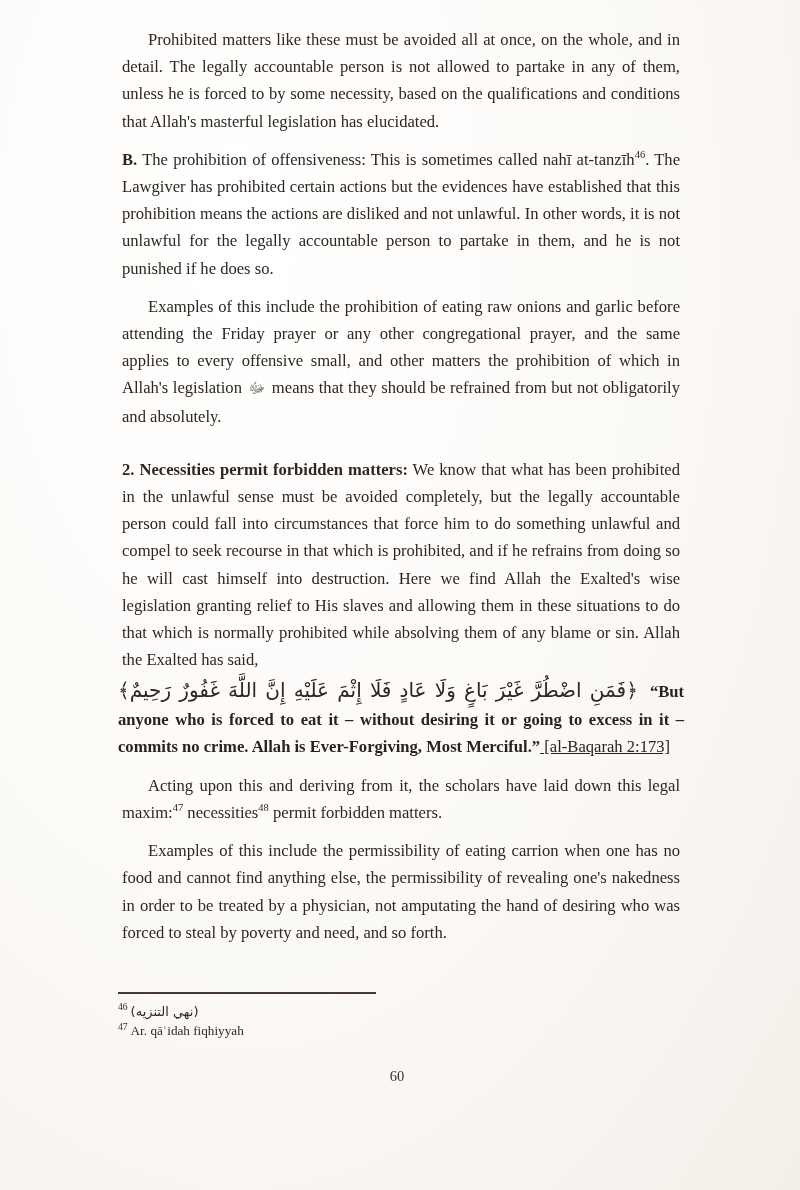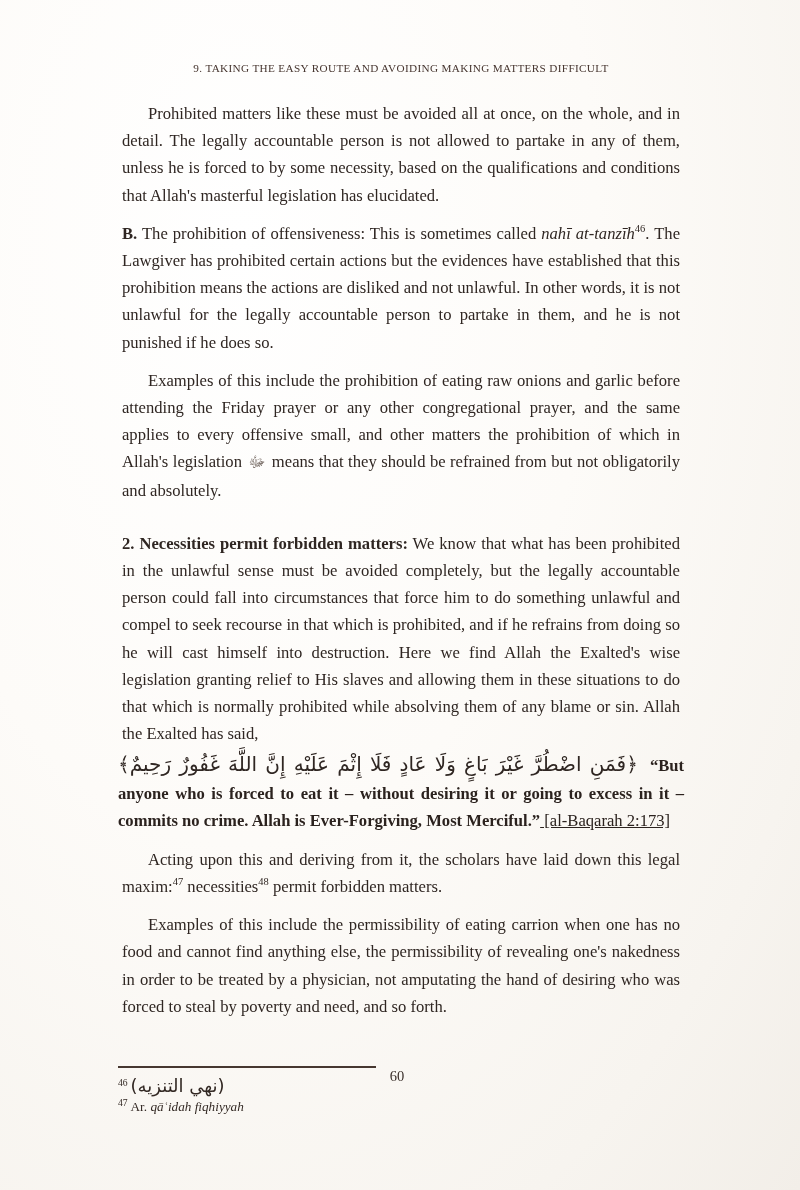--- a/index.html
+++ b/index.html
@@ -49,21 +49,21 @@
     text-align-last: left;
     margin: 4px;
     color: #2f2622;
     -webkit-hyphens: none;
     hyphens: none;
   }
   p.first-para { margin-top: 26px; }
   p.indent { text-indent: 26px; }
   p.gap { margin-top: 11px; }
   .bold { font-weight: bold; }
-  .ital { font-style: italic; }
+  .ital { }
   sup.fn {
     font-size: 10.5px;
     vertical-align: super;
     line-height: 0;
   }
   .honorific {
     font-family: "DejaVu Sans", sans-serif;
     font-size: 15px;
     color: #4a3b33;
     opacity: 0.85;
@@ -101,21 +101,21 @@
   }
   .footnotes div { margin: 0 0 1px 0; white-space: nowrap; }
   .footnotes sup {
     font-size: 9.6px;
     vertical-align: super;
     line-height: 0;
     margin-right: 3px;
   }
   .fn-arabic {
     font-family: "DejaVu Sans", serif;
-    font-size: 18px;
+    font-size: 13px;
     direction: rtl;
     unicode-bidi: isolate;
   }
   .folio {
     position: absolute;
     left: 0;
     right: 6px;
     top: 1068px;
     text-align: center;
     font-size: 14.5px;
@@ -123,21 +123,20 @@
   }
 </style>
 </head>
 <body>
 
 <div class="paper"></div>
 
 <div class="page">
   <div class="content">
 
-    <div class="running-head">9. TAKING THE EASY ROUTE AND AVOIDING MAKING MATTERS DIFFICULT</div>
 
     <p class="body first-para indent">Prohibited matters like these must be avoided all at once, on the whole, and in detail. The legally accountable person is not allowed to partake in any of them, unless he is forced to by some necessity, based on the qualifications and conditions that Allah's masterful legislation has elucidated.</p>
 
     <p class="body gap"><span class="bold">B.</span><span> The prohibition of offensiveness: This is sometimes called </span><span class="ital">nahī at-tanzīh</span><sup class="fn">46</sup><span>. The Lawgiver has prohibited certain actions but the evidences have established that this prohibition means the actions are disliked and not unlawful. In other words, it is not unlawful for the legally accountable person to partake in them, and he is not punished if he does so.</span></p>
 
     <p class="body gap indent"><span>Examples of this include the prohibition of eating raw onions and garlic before attending the Friday prayer or any other congregational prayer, and the same applies to every offensive small, and other matters the prohibition of which in Allah's legislation </span><span class="honorific">ﷻ</span><span> means that they should be refrained from but not obligatorily and absolutely.</span></p>
 
 
     <p class="body gap" style="margin-top:26px"><span class="bold">2. Necessities permit forbidden matters:</span><span> We know that what has been prohibited in the unlawful sense must be avoided completely, but the legally accountable person could fall into circumstances that force him to do something unlawful and compel to seek recourse in that which is prohibited, and if he refrains from doing so he will cast himself into destruction. Here we find Allah the Exalted's wise legislation granting relief to His slaves and allowing them in these situations to do that which is normally prohibited while absolving them of any blame or sin. Allah the Exalted has said,</span></p>
 

